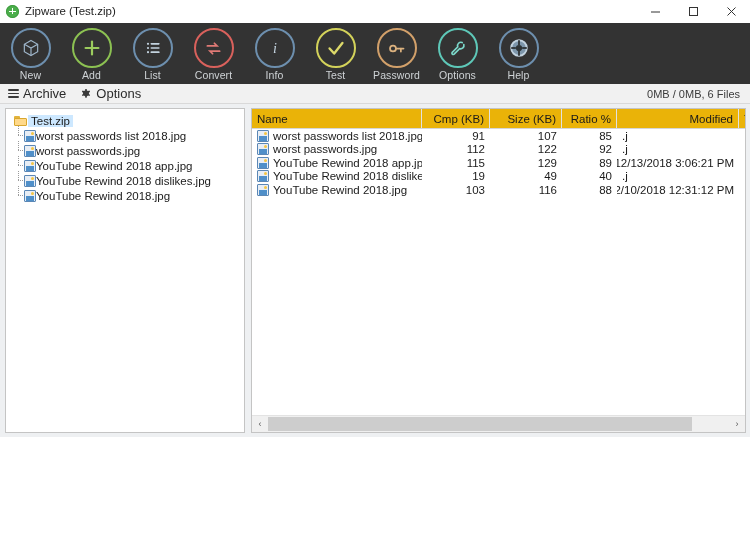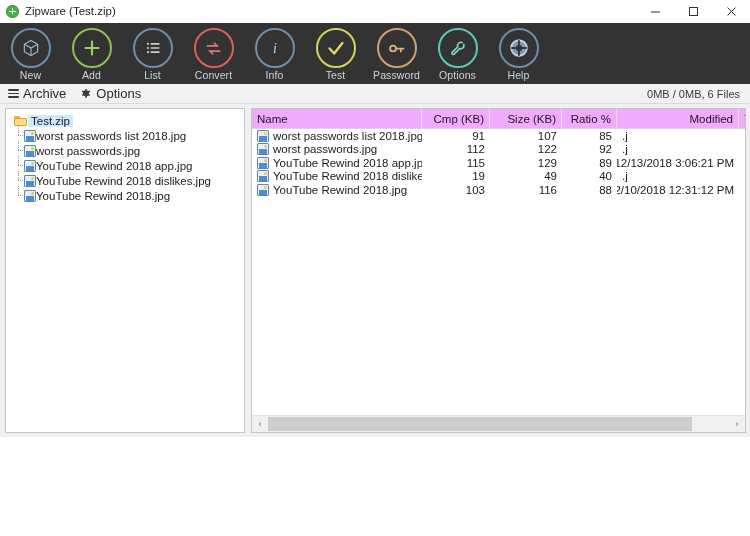--- a/index.html
+++ b/index.html
@@ -59,21 +59,21 @@
   .tree-child.last:before{height:9px;}
   .folder-ico{width:14px;height:12px;flex:0 0 14px;position:relative;}
   .folder-ico:before{content:"";position:absolute;left:0;top:1px;width:6px;height:3px;background:#e2b33c;border-radius:1px 1px 0 0;}
   .folder-ico:after{content:"";position:absolute;left:0;top:3px;width:13px;height:8px;background:#ffd98a;
       border:1px solid #d9a72e;box-sizing:border-box;border-radius:1px;}
   .img-ico{width:12px;height:12px;flex:0 0 12px;background:#e8eef5;border:1px solid #5b87b5;box-sizing:border-box;position:relative;border-radius:1px;}
   .img-ico:before{content:"";position:absolute;left:1px;top:5px;width:8px;height:5px;background:#4f8fc9;}
   .img-ico:after{content:"";position:absolute;right:1px;top:1px;width:3px;height:3px;border-radius:50%;background:#f4c542;}
 
   
-  .lv-head{display:flex;height:19px;flex:0 0 19px;background:#f0abfc;border-bottom:1px solid #d6d6d6;font-size:11.5px;color:#1a1a1a;}
+  .lv-head{display:flex;height:19px;flex:0 0 19px;background:#eab308;border-bottom:1px solid #d6d6d6;font-size:11.5px;color:#1a1a1a;}
   .lv-head .cell{display:flex;align-items:center;box-sizing:border-box;border-right:1px solid #e1e1e1;padding:0 5px;overflow:hidden;white-space:nowrap;}
   .lv-rows{flex:1;overflow:hidden;background:#fff;}
   .lv-row{display:flex;height:13.5px;font-size:11.5px;color:#1a1a1a;}
   .lv-row .cell{display:flex;align-items:center;box-sizing:border-box;padding:0 5px;overflow:hidden;white-space:nowrap;}
   .c-name{width:170px;flex:0 0 170px;gap:4px;}
   .c-cmp{width:68px;flex:0 0 68px;justify-content:flex-end;}
   .c-size{width:72px;flex:0 0 72px;justify-content:flex-end;}
   .c-ratio{width:55px;flex:0 0 55px;justify-content:flex-end;}
   .c-mod{width:122px;flex:0 0 122px;justify-content:flex-end;}
   .c-type{width:14px;flex:0 0 14px;justify-content:flex-start;padding-left:3px;}

